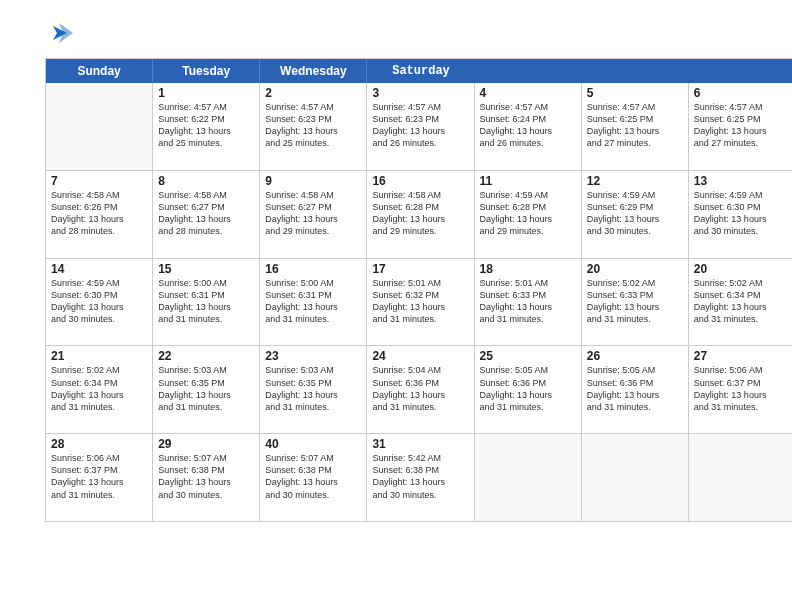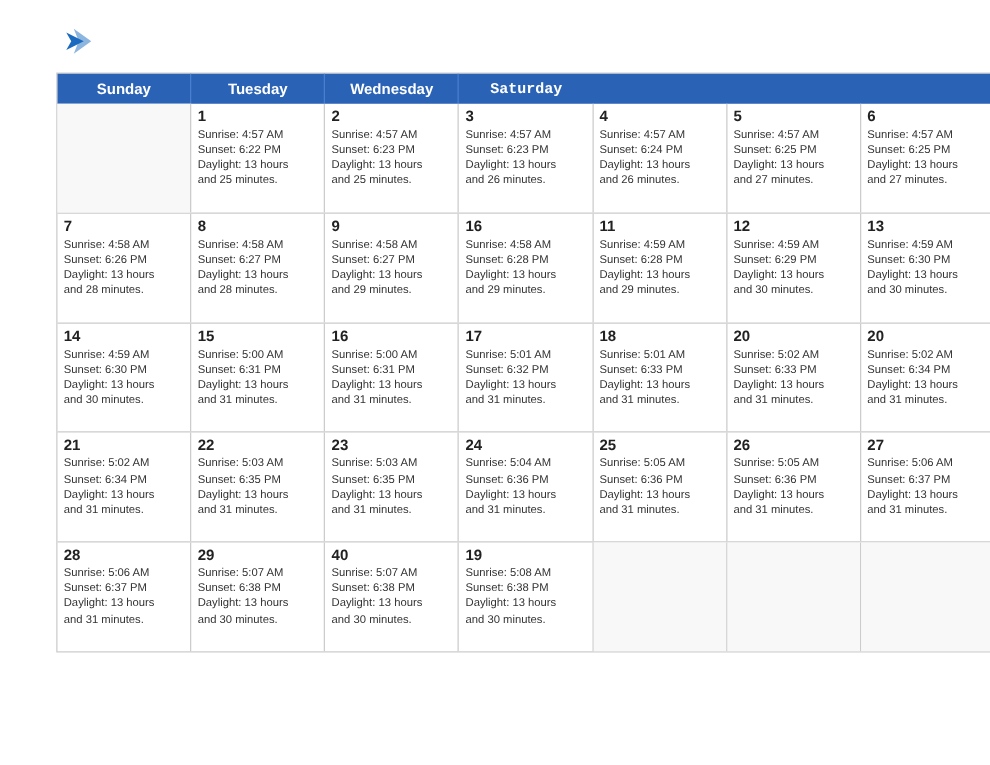--- a/index.html
+++ b/index.html
@@ -347,22 +347,22 @@
             <div class="cell-line">and 30 minutes.</div>
           </div>
           <div class="cal-cell">
             <div class="day-num">40</div>
             <div class="cell-line">Sunrise: 5:07 AM</div>
             <div class="cell-line">Sunset: 6:38 PM</div>
             <div class="cell-line">Daylight: 13 hours</div>
             <div class="cell-line">and 30 minutes.</div>
           </div>
           <div class="cal-cell">
-            <div class="day-num">19</div>
-            <div class="cell-line">Sunrise: 5:08 AM</div>
+            <div class="day-num">31</div>
+            <div class="cell-line">Sunrise: 5:42 AM</div>
             <div class="cell-line">Sunset: 6:38 PM</div>
             <div class="cell-line">Daylight: 13 hours</div>
             <div class="cell-line">and 30 minutes.</div>
           </div>
           <div class="cal-cell empty"></div>
           <div class="cal-cell empty"></div>
           <div class="cal-cell empty"></div>
         </div>
       </div>
   </div>

